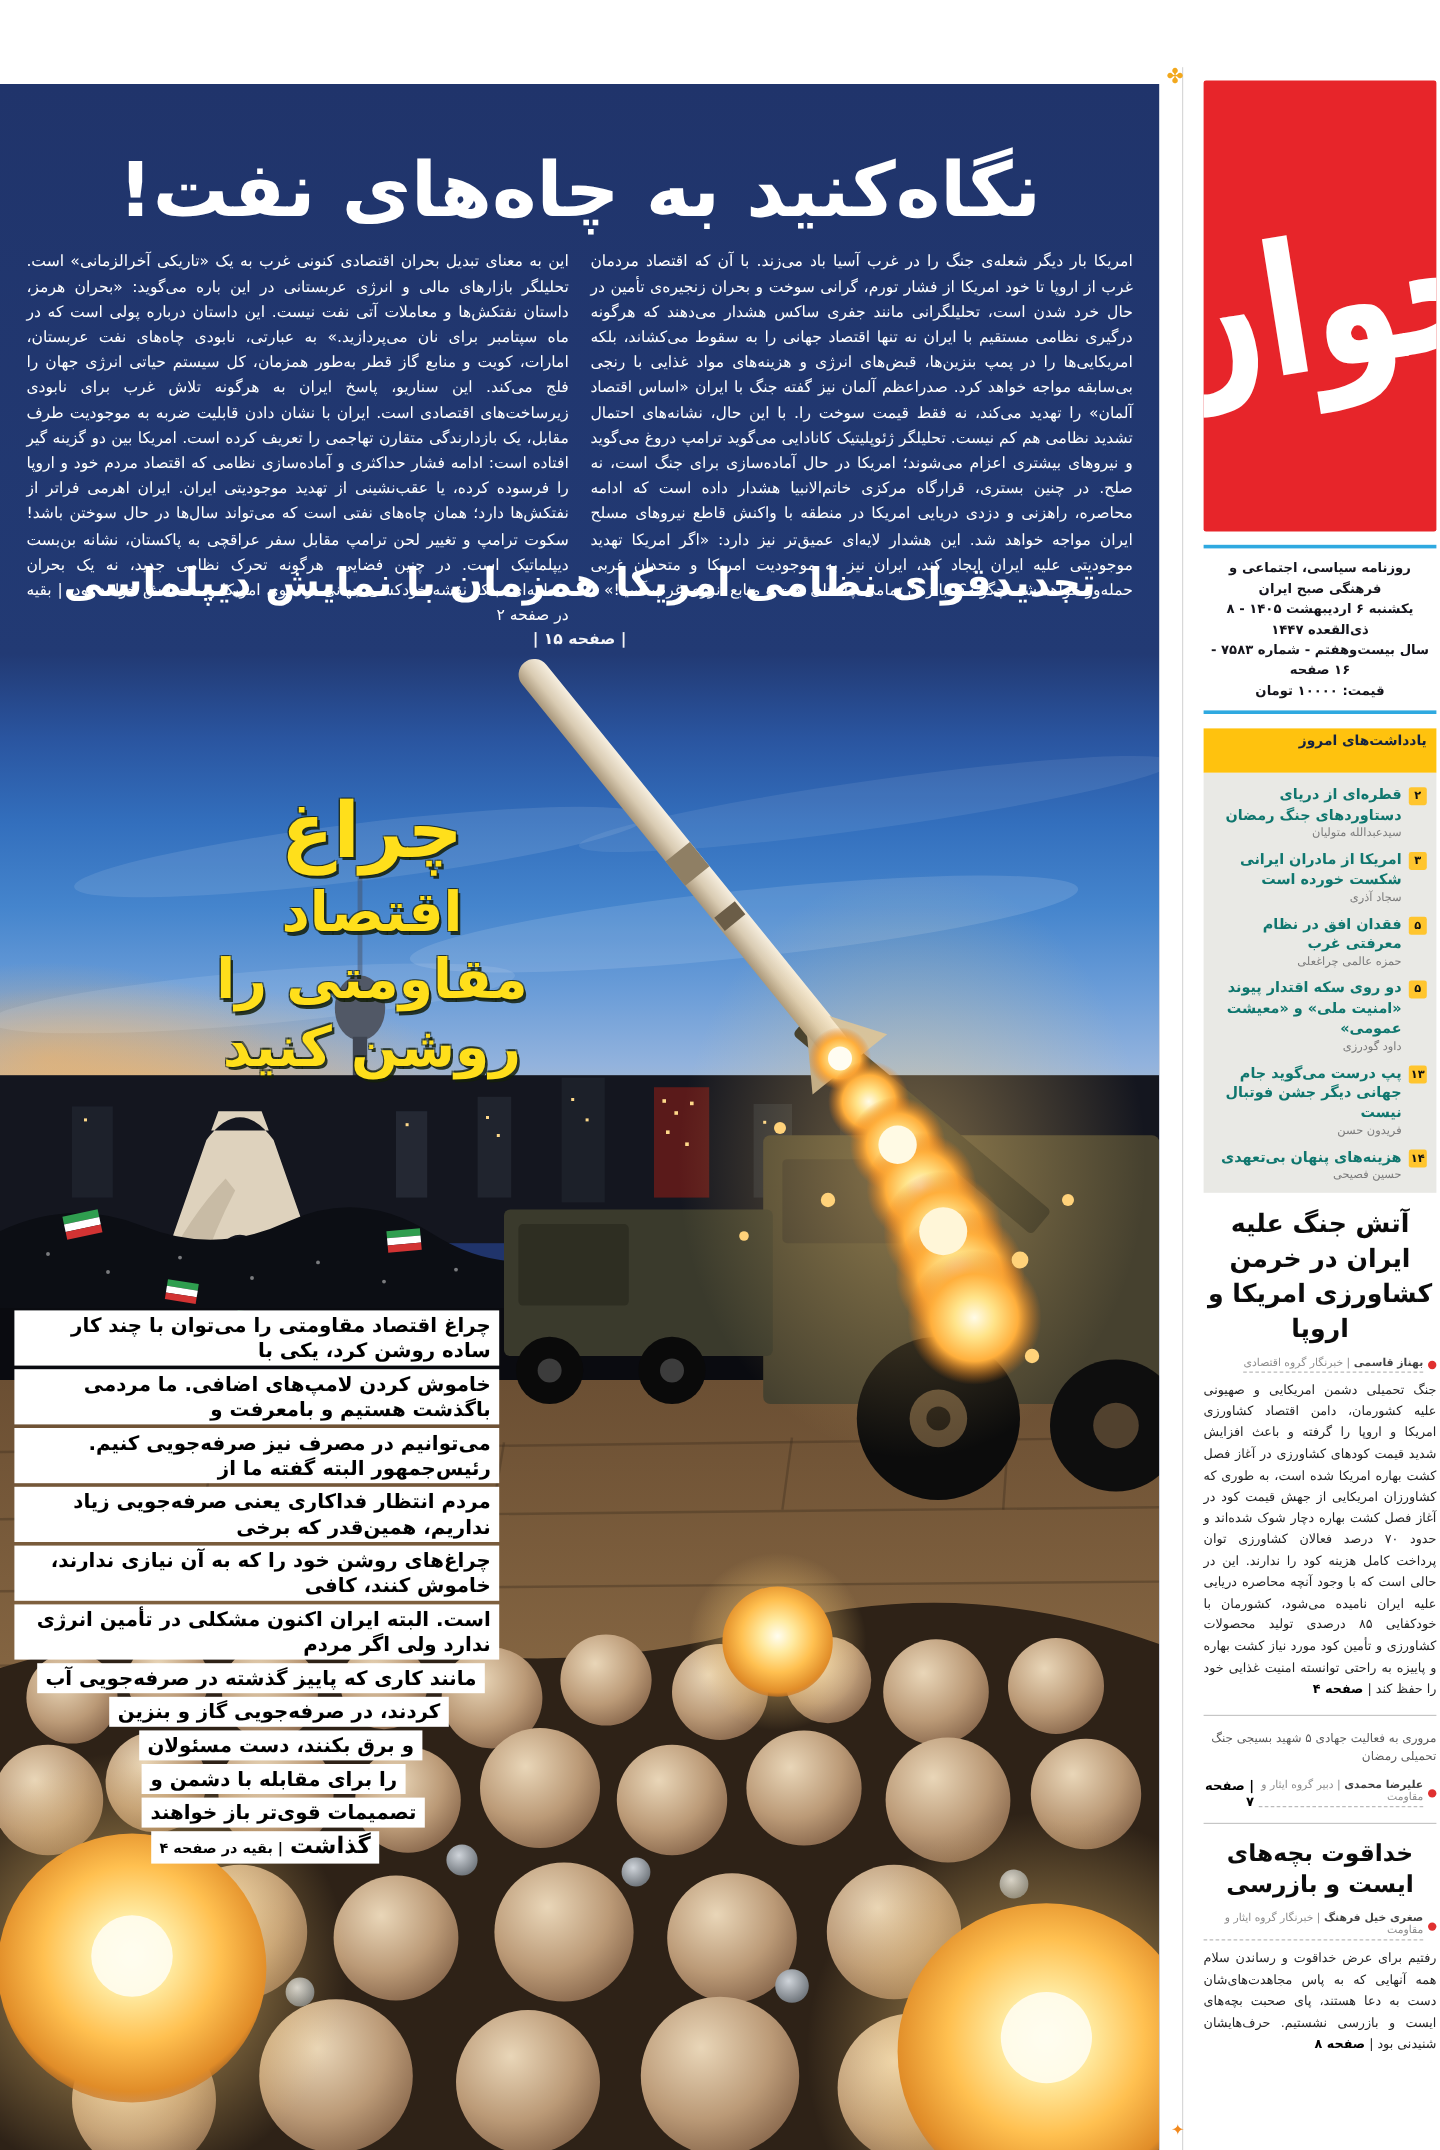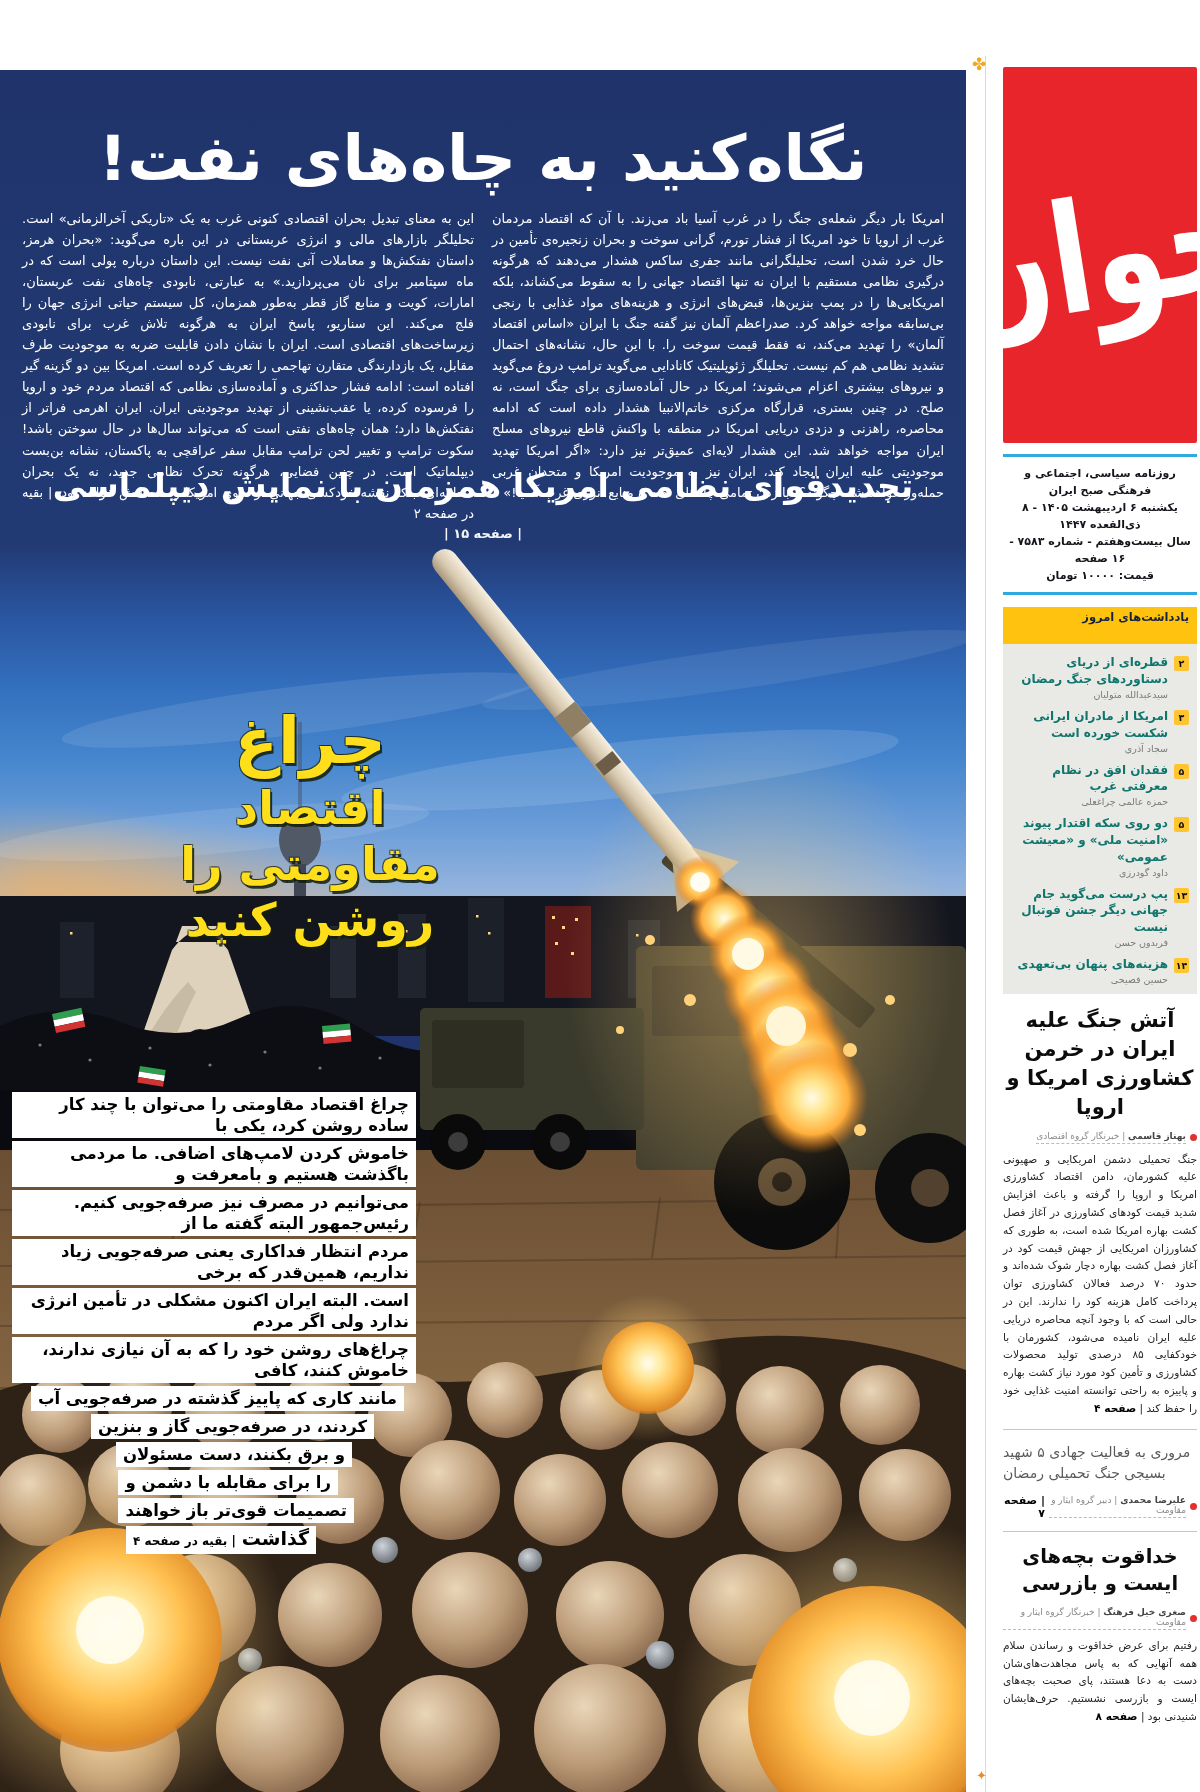--- a/index.html
+++ b/index.html
@@ -11,21 +11,21 @@
   .lead-panel{position:absolute;left:0;top:70px;width:966px;height:1722px;overflow:hidden;background:#20346b;}
   .lead-panel svg{position:absolute;left:0;top:0;}
   .lead-text{position:absolute;z-index:3;color:#fff;direction:rtl;}
   .kicker{top:22px;left:0;width:100%;text-align:center;font-size:20px;font-weight:700;letter-spacing:0;}
   .headline{top:50px;left:0;width:100%;text-align:center;font-size:63px;font-weight:800;line-height:1.25;}
   .intro{top:138px;left:22px;width:922px;display:flex;gap:18px;font-size:13px;line-height:1.62;
          text-align:justify;font-weight:500;}
   .intro .col{flex:1;}
   .subheadline{top:396px;left:0;width:100%;text-align:center;font-size:33px;font-weight:800;}
   .page15{top:456px;left:0;width:100%;text-align:center;font-size:13px;font-weight:700;opacity:.95;}
-  .poster{top:632px;left:140px;width:340px;text-align:center;line-height:1.22;
+  .poster{top:584px;left:140px;width:340px;text-align:center;line-height:1.22;
           color:#ffdf1b;font-weight:800;
           text-shadow:2px 3px 0 rgba(20,30,10,.85),-1px -1px 0 rgba(20,30,10,.6),1px -1px 0 rgba(20,30,10,.6),-1px 1px 0 rgba(20,30,10,.6);}
   .poster .l1{font-size:64px;}
   .poster .l2,.poster .l3{font-size:46px;}
 
   
   .caption{position:absolute;left:12px;top:1092px;width:404px;z-index:4;direction:rtl;text-align:right;}
   .cap-row{margin-bottom:3px;}
   .cap-row span{display:inline-block;background:#fff;color:#000;font-size:16.5px;font-weight:600;
                 line-height:21px;padding:2px 7px;}
@@ -53,21 +53,21 @@
   .notes-header{background:#ffc20e;color:#15233f;font-size:11.5px;font-weight:800;padding:3px 8px 20px;margin-top:12px;}
   .notes-box{background:#e9e9e5;padding:10px 8px 9px;display:flex;flex-direction:column;gap:8px;}
   .note{display:flex;gap:6px;align-items:flex-start;}
   .note-num{flex:none;width:15px;height:15px;background:#ffc52e;color:#111;font-size:9.5px;font-weight:800;
             text-align:center;line-height:15px;border-radius:2px;margin-top:2px;}
   .note-title{font-size:12px;font-weight:800;line-height:1.4;color:#0f766e;}
   .note-author{font-size:9.5px;color:#7a7a7a;margin-top:1px;}
   .art{margin-top:12px;}
   .art-headline{font-size:21px;font-weight:800;text-align:center;line-height:1.38;color:#0c0c0c;}
   .art-headline.sz19{font-size:19.5px;}
-  .art-sub{font-size:14px;color:#5a5a5a;text-align:left;line-height:1.55;margin-top:8px;}
+  .art-sub{font-size:10px;color:#5a5a5a;text-align:right;line-height:1.55;margin-top:8px;}
   .byline{display:flex;align-items:center;gap:4px;margin:9px 0 7px;font-size:9px;color:#8a8a8a;}
   .byline .who{border-bottom:1px dashed #bbb;padding-bottom:2px;}
   .byline .who b{color:#444;font-weight:800;}
   .byline .dot{flex:none;width:7px;height:7px;border-radius:50%;background:#e03030;display:inline-block;}
   .byline .pageref{margin-right:auto;color:#000;font-size:11px;font-weight:800;}
   .art-body{font-size:10.6px;line-height:1.68;text-align:justify;color:#242424;}
   .art-body b{color:#000;font-weight:800;}
   .divider{border-top:1px solid #c6c6c6;margin:11px 0 0;}
 </style>
 </head>
@@ -335,22 +335,22 @@
       <div class="l2">اقتصاد مقاومتی را</div>
       <div class="l3">روشن کنید</div>
     </div>
   </div>
 
   <div class="caption">
     <div class="cap-row"><span>چراغ اقتصاد مقاومتی را می‌توان با چند کار ساده روشن کرد، یکی با</span></div>
     <div class="cap-row"><span>خاموش کردن لامپ‌های اضافی. ما مردمی باگذشت هستیم و بامعرفت و</span></div>
     <div class="cap-row"><span>می‌توانیم در مصرف نیز صرفه‌جویی کنیم. رئیس‌جمهور البته گفته ما از</span></div>
     <div class="cap-row"><span>مردم انتظار فداکاری یعنی صرفه‌جویی زیاد نداریم، همین‌قدر که برخی</span></div>
+    <div class="cap-row"><span>چراغ‌های روشن خود را که به آن نیازی ندارند، خاموش کنند، کافی</span></div>
     <div class="cap-row"><span>است. البته ایران اکنون مشکلی در تأمین انرژی ندارد ولی اگر مردم</span></div>
-    <div class="cap-row"><span>چراغ‌های روشن خود را که به آن نیازی ندارند، خاموش کنند، کافی</span></div>
     <div class="cap-row"><span>مانند کاری که پاییز گذشته در صرفه‌جویی آب</span></div>
     <div class="cap-row"><span>کردند،  در صرفه‌جویی گاز و بنزین</span></div>
     <div class="cap-row"><span>و برق بکنند، دست مسئولان</span></div>
     <div class="cap-row"><span>را برای مقابله با دشمن و</span></div>
     <div class="cap-row"><span>تصمیمات قوی‌تر باز خواهند</span></div>
     <div class="cap-row last"><span><b class="big">گذاشت</b> <b class="more">| بقیه در صفحه ۴</b></span></div>
   </div>
 
   <div class="vdivider"></div>
   <div class="ornament-top">✤</div>

